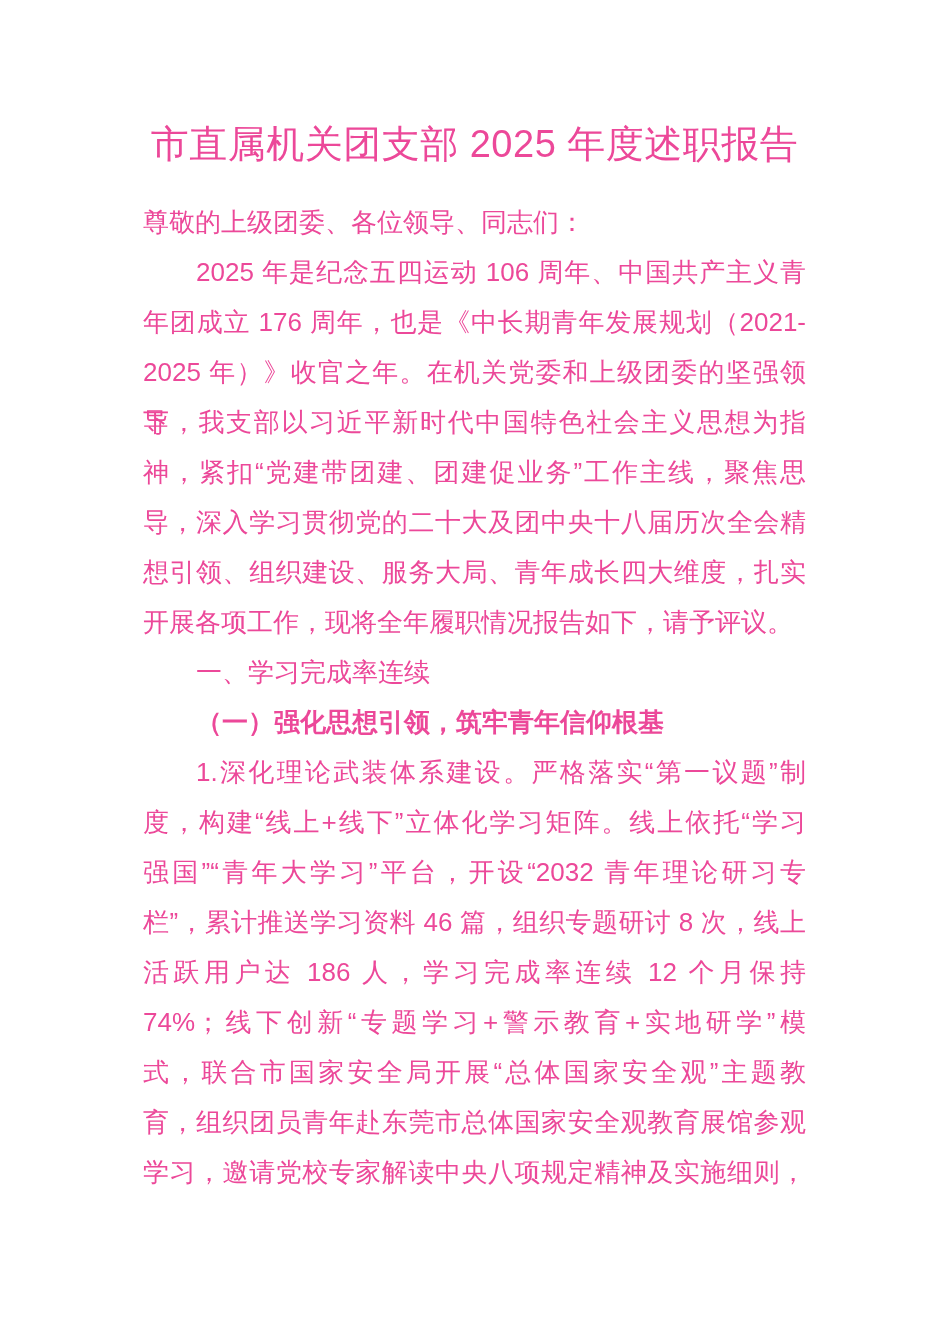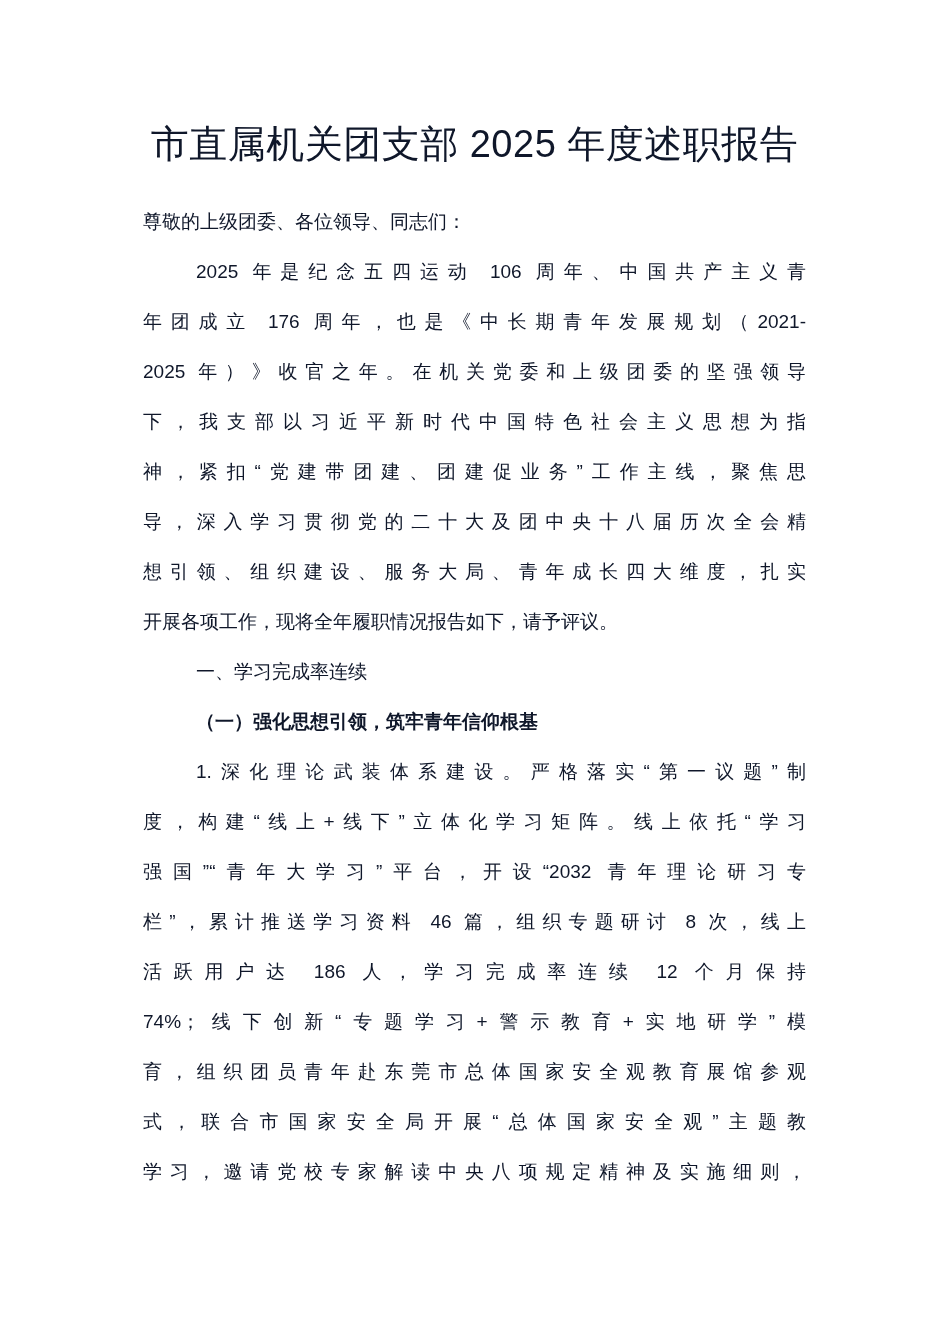--- a/index.html
+++ b/index.html
@@ -5,21 +5,21 @@
   html, body {
     margin: 0;
     padding: 0;
     background: #ffffff;
   }
   .page {
     position: relative;
     width: 950px;
     height: 1344px;
     background: #ffffff;
-    color: #0f172a;
+    color: #ec4899;
     font-family: "Liberation Sans", sans-serif;
     overflow: hidden;
     box-sizing: border-box;
   }
   .content {
     box-sizing: border-box;
     padding: 120px 144px 0 143px;
   }
   .doc-title {
     font-size: 38px;
@@ -30,21 +30,21 @@
     margin: 0 0 29px 0;
     white-space: nowrap;
   }
   .para {
     margin: 0;
   }
   .para.bold .line {
     font-weight: 700;
   }
   .line {
-    font-size: 19px;
+    font-size: 26px;
     line-height: 50px;
     height: 50px;
     text-align: left;
   }
   .line.indent {
     text-indent: 53px;
   }
   .line.stretch {
     text-align: justify;
     text-align-last: justify;
@@ -76,19 +76,19 @@
         <div class="para bold">
           <div class="line indent">（一）强化思想引领，筑牢青年信仰根基</div>
         </div>
         <div class="para">
           <div class="line indent stretch">1.深化理论武装体系建设。严格落实“第一议题”制</div>
           <div class="line stretch">度，构建“线上+线下”立体化学习矩阵。线上依托“学习</div>
           <div class="line stretch">强国”“青年大学习”平台，开设“2032 青年理论研习专</div>
           <div class="line stretch">栏”，累计推送学习资料 46 篇，组织专题研讨 8 次，线上</div>
           <div class="line stretch">活跃用户达 186 人，学习完成率连续 12 个月保持</div>
           <div class="line stretch">74%；线下创新“专题学习+警示教育+实地研学”模</div>
+          <div class="line stretch">式，联合市国家安全局开展“总体国家安全观”主题教</div>
           <div class="line stretch">育，组织团员青年赴东莞市总体国家安全观教育展馆参观</div>
-          <div class="line stretch">式，联合市国家安全局开展“总体国家安全观”主题教</div>
           <div class="line stretch">学习，邀请党校专家解读中央八项规定精神及实施细则，</div>
         </div>
       </div>
   </div>
 </div>
 
 </body></html>

